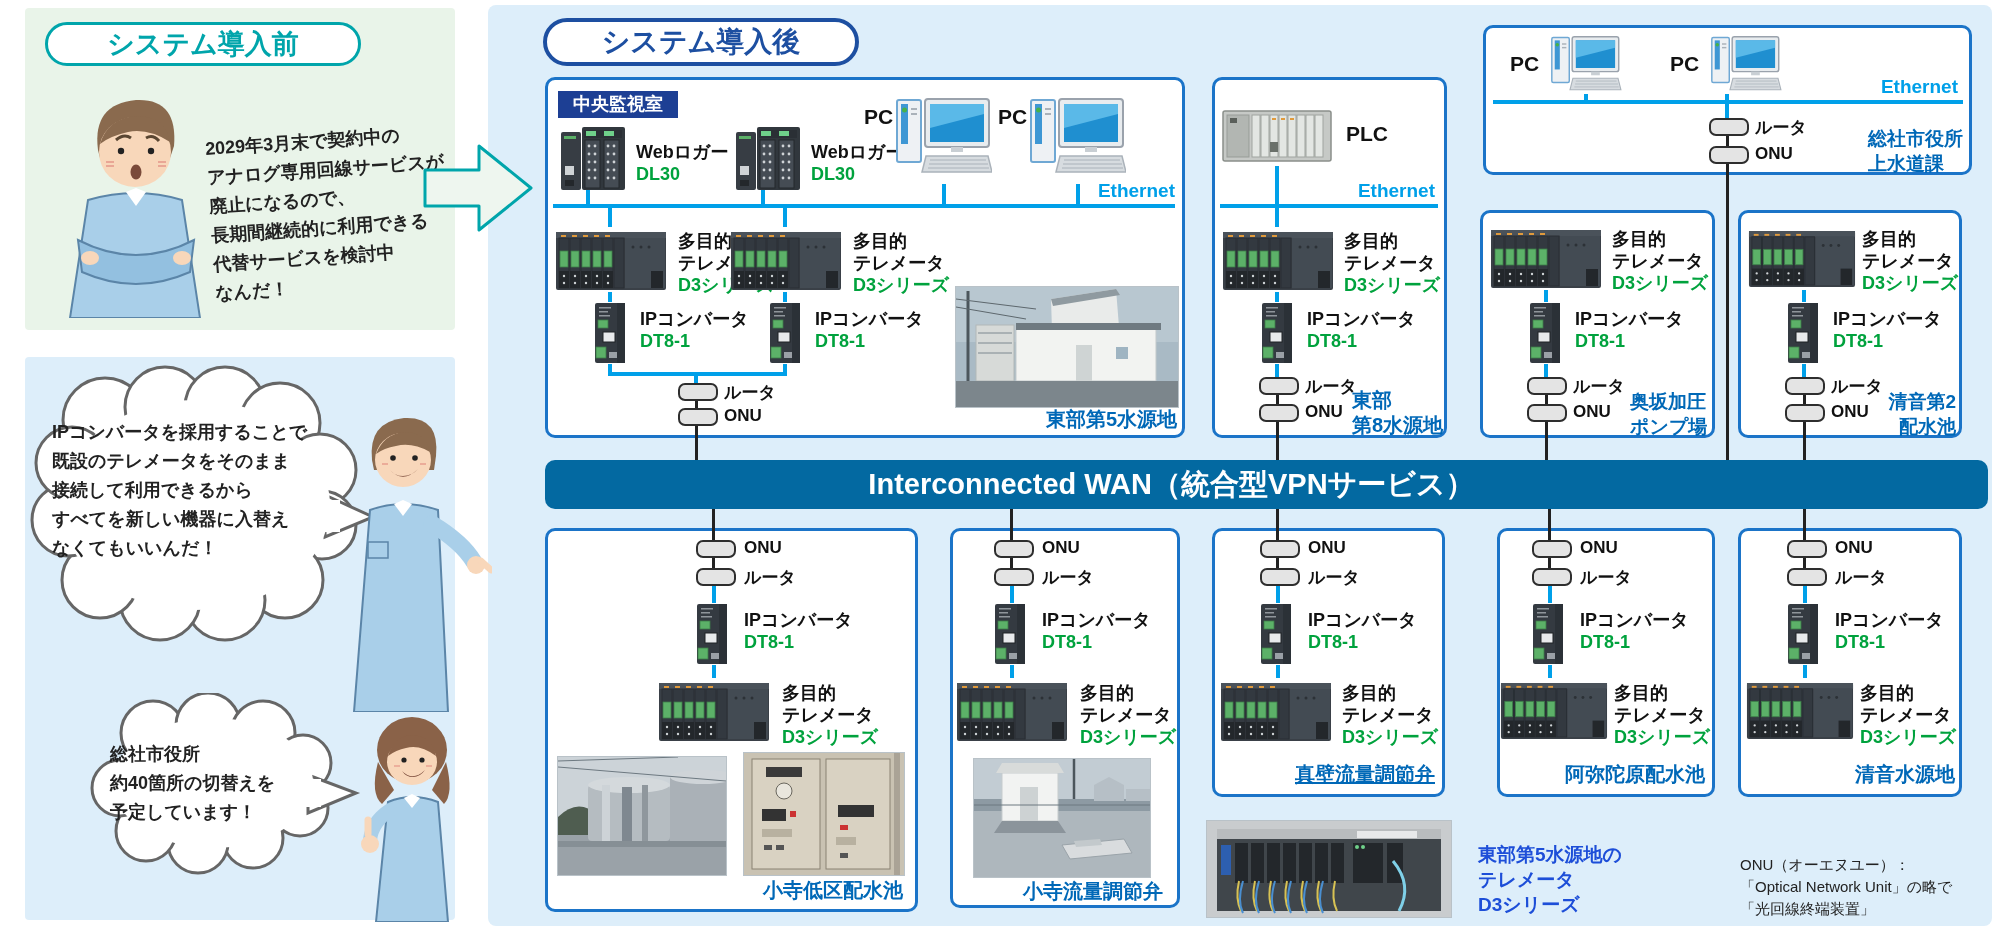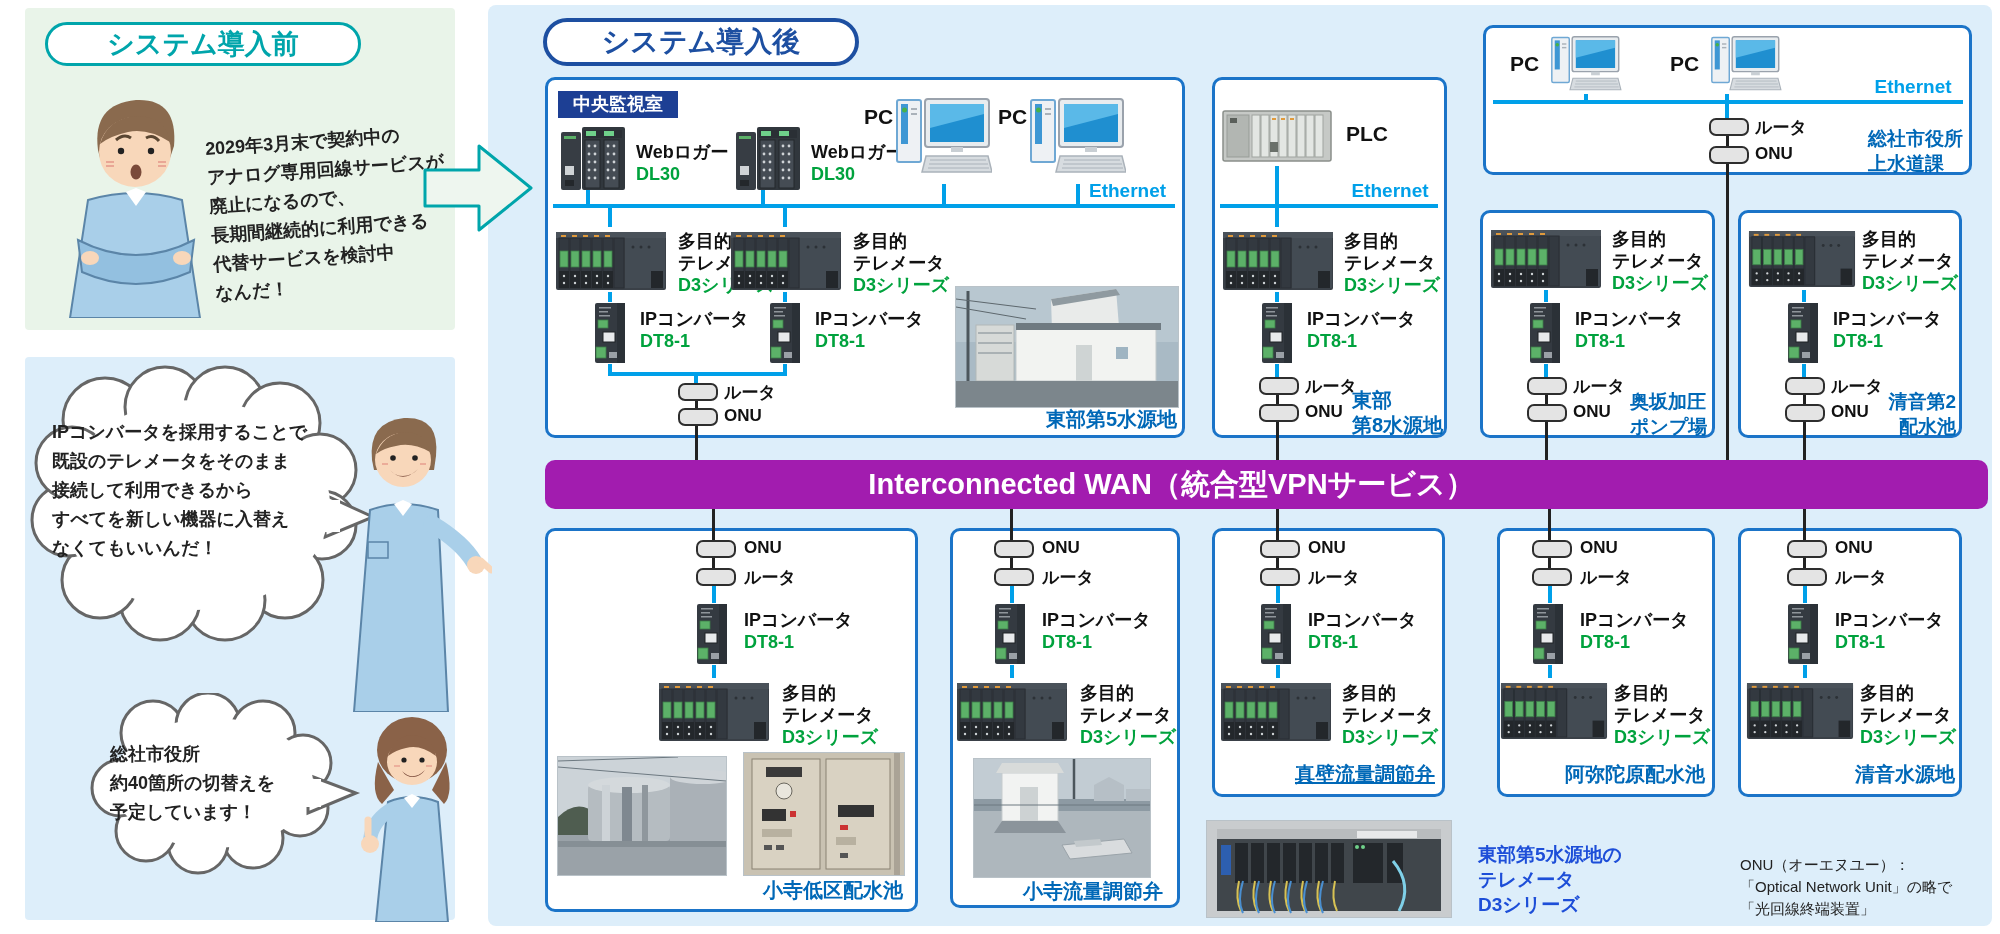--- a/index.html
+++ b/index.html
@@ -8,21 +8,21 @@
   .bx{position:absolute;background:#fff;border:3px solid #1b74c8;border-radius:10px;z-index:1;}
   .pill{position:absolute;width:36px;height:14px;background:#e4e4e4;border:2px solid #2e2e2e;border-radius:7px;z-index:4;}
   .vl{position:absolute;z-index:2;}
   .cb{background:#00a0e9;}
   .ck{background:#222;}
   .lab{position:absolute;font-weight:bold;color:#111;font-size:18px;line-height:22px;z-index:3;white-space:nowrap;}
   .lab span{display:block;}
   .g{color:#00a23d;}
   .site{position:absolute;font-weight:bold;color:#0068b7;font-size:20px;text-align:right;z-index:3;white-space:nowrap;line-height:25px;}
   .site-l{text-align:left;}
-  .eth{position:absolute;font-weight:bold;color:#00a0e9;font-size:19px;text-align:center;z-index:3;}
+  .eth{position:absolute;font-weight:bold;color:#00a0e9;font-size:19px;text-align:right;z-index:3;}
   .pl{position:absolute;font-weight:bold;font-size:17px;color:#111;z-index:3;white-space:nowrap;}
   .pclab{position:absolute;font-weight:bold;font-size:21px;color:#111;z-index:3;}
   .badge{position:absolute;background:#fff;text-align:center;font-weight:bold;z-index:3;}
   .panel{position:absolute;background:#ddeefa;border-radius:8px;z-index:0;}
   .dev{position:absolute;z-index:3;}
   .photo{position:absolute;z-index:3;border:1px solid #b9c2c8;}
   .bubble-text{position:absolute;text-align:left;font-weight:bold;color:#222;z-index:4;}
 </style>
 </head>
 <body>
@@ -503,21 +503,21 @@
       <span class="g">DT8-1</span>
     </div>
   <div class="vl cb" style="left:1802px;top:364px;width:4px;height:15px;"></div>
   <div class="vl ck" style="left:1803px;top:383px;width:3px;height:77px;"></div>
   <div class="pill" style="left:1785px;top:377px;"></div>
   <div class="pl" style="left:1831px;top:375px;"><span>ルータ</span></div>
   <div class="pill" style="left:1785px;top:404px;"></div>
   <div class="pl" style="left:1831px;top:402px;"><span>ONU</span></div>
   <div class="site" style="left:1850px;top:389px;width:106px;font-size:19px;"><span>清音第2</span><br><span>配水池</span></div>
 
-  <div class="abs" style="left:545px;top:460px;width:1443px;height:49px;background:#a21caf;border-radius:10px;z-index:3;color:#fff;font-weight:bold;font-size:29px;line-height:49px;text-align:center;padding-right:0;box-sizing:border-box;">
+  <div class="abs" style="left:545px;top:460px;width:1443px;height:49px;background:#0369a1;border-radius:10px;z-index:3;color:#fff;font-weight:bold;font-size:29px;line-height:49px;text-align:center;padding-right:0;box-sizing:border-box;">
     <span style="position:relative;left:-95px;">Interconnected WAN（統合型VPNサービス）</span>
   </div>
 
   <div class="vl ck" style="left:712px;top:509px;width:3px;height:73px;"></div>
   <div class="vl ck" style="left:1010px;top:509px;width:3px;height:73px;"></div>
   <div class="vl ck" style="left:1276px;top:509px;width:3px;height:73px;"></div>
   <div class="vl ck" style="left:1548px;top:509px;width:3px;height:73px;"></div>
   <div class="vl ck" style="left:1803px;top:509px;width:3px;height:73px;"></div>
 
   <div class="bx" style="left:545px;top:528px;width:367px;height:378px;"></div>

